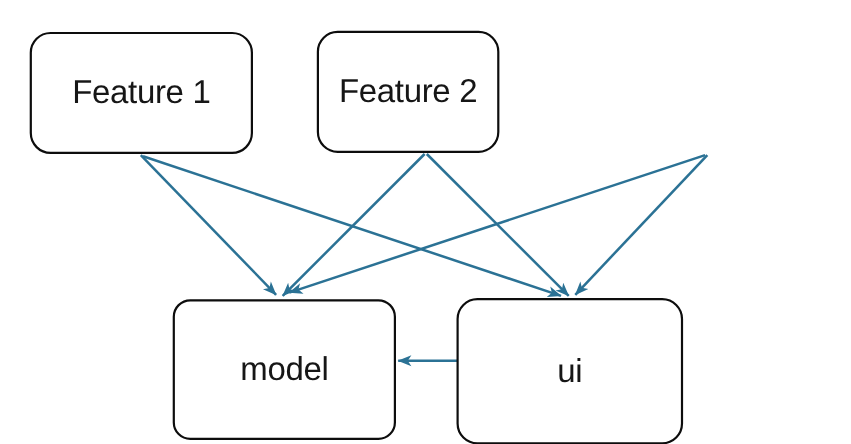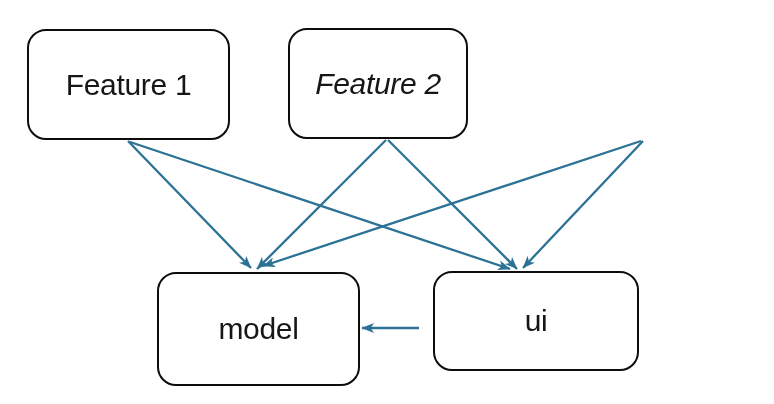--- a/index.html
+++ b/index.html
@@ -31,24 +31,24 @@
     border-radius: 19px;
     display: flex;
     align-items: center;
     justify-content: center;
     font-size: 30px;
     color: #161616;
     letter-spacing: -0.3px;
     white-space: nowrap;
   }
   #node-feature1 { left: 27px;  top: 29px;  width: 203px; height: 111px; }
-  #node-feature2 { left: 288px; top: 28px;  width: 180px; height: 111px; font-style: italic; }
+  #node-feature2 { left: 288px; top: 28px;  width: 166px; height: 111px; }
   #node-feature3 { left: 547px; top: 29px;  width: 203px; height: 110px; }
-  #node-model    { left: 157px; top: 272px; width: 203px; height: 114px; }
-  #node-ui       { left: 433px; top: 271px; width: 206px; height: 100px; }
+  #node-model    { left: 157px; top: 272px; width: 203px; height: 128px; border-radius: 16px; }
+  #node-ui       { left: 415px; top: 271px; width: 206px; height: 133px; }
 </style>
 </head>
 <body>
 
 <div class="canvas">
 
   <svg class="edges-layer" viewBox="0 0 774 404" xmlns="http://www.w3.org/2000/svg">
     <defs>
       <marker id="arrowhead" markerUnits="userSpaceOnUse" markerWidth="14" markerHeight="12" refX="12.5" refY="5.5" orient="auto">
         <path d="M0.5,0.5 L13,5.5 L0.5,10.5 L3.8,5.5 Z" fill="#2B7295"></path>

